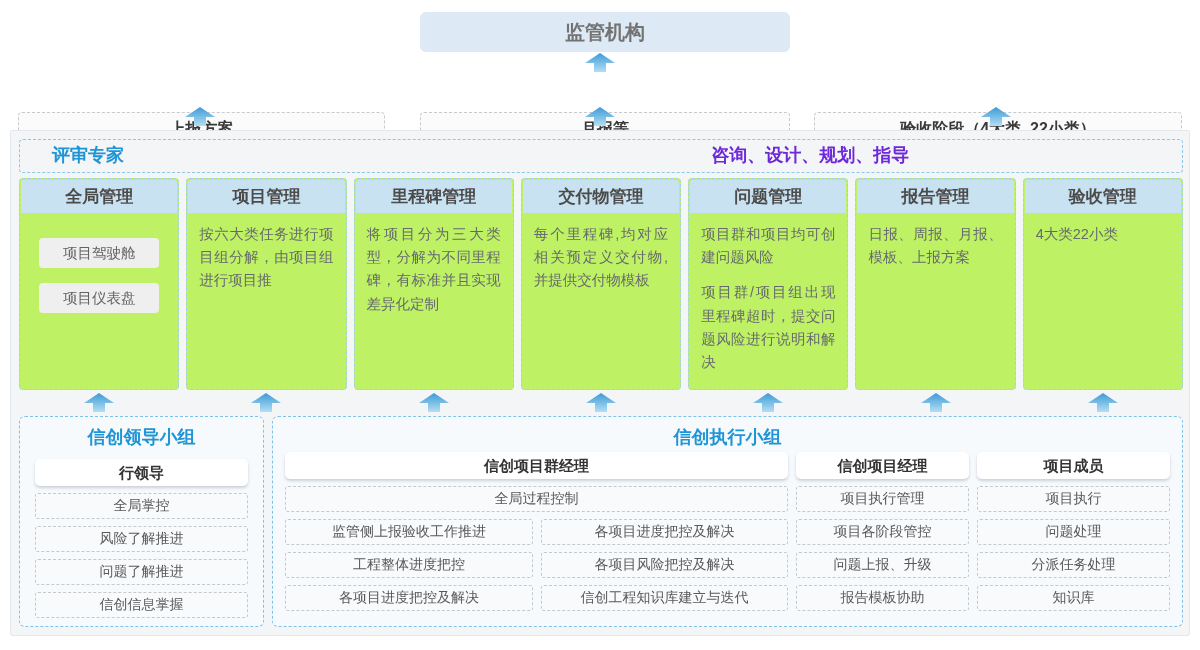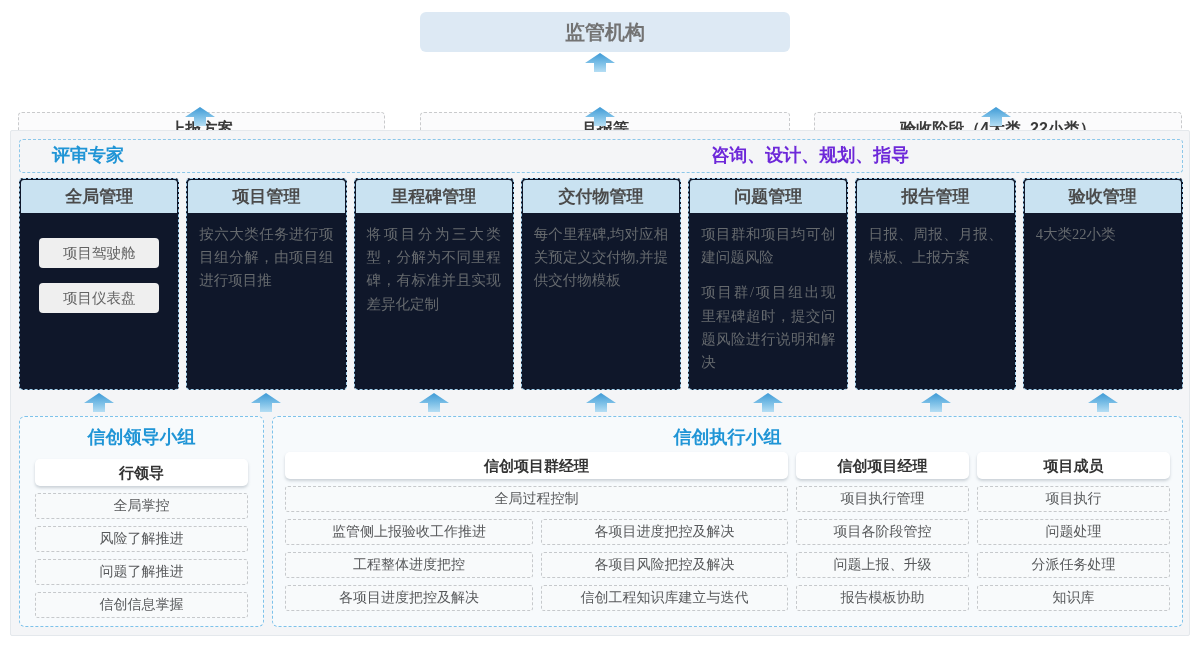--- a/index.html
+++ b/index.html
@@ -30,21 +30,21 @@
     background:#f4f5f7; border:1px solid #e4e8ec; border-radius:2px; }
   .platform-header { position:absolute; left:8px; top:8px; width:1164px; height:34px;
     border:1.5px dashed #8cc7e9; border-radius:4px; }
   .expert-label { position:absolute; left:32px; top:0; height:31px; line-height:31px;
     font-size:18px; font-weight:bold; color:#2095d6; }
   .consult-label { position:absolute; left:68%; top:0; height:31px; line-height:31px;
     transform:translateX(-50%); font-size:18px; font-weight:bold; color:#6d28d9; white-space:nowrap; }
 
   .columns { position:absolute; left:8px; top:47px; width:1164px; height:212px;
     display:grid; grid-template-columns:repeat(7,1fr); gap:7px; }
-  .col { background:#0f172a; border:1.5px dashed #a3d1ec; border-radius:4px; overflow:hidden;font-family:Liberation Serif, serif; }
+  .col { background:#bef264; border:1.5px dashed #a3d1ec; border-radius:4px; overflow:hidden; }
   .col-header { margin:1px; height:33px; line-height:33px; background:#c9e2f1; border-radius:3px 3px 0 0;
     text-align:center; font-size:17px; font-weight:bold; color:#4b4b4b; }
   .col-body { padding:9px 12px 0; font-size:14.5px; color:#666a6e; line-height:1.6; text-align:justify; }
   .col-body p + p { margin-top:12px; }
   .chip { width:120px; height:30px; margin:15px auto 0; background:#efefef; border-radius:4px;
     text-align:center; line-height:30px; font-size:14.5px; color:#636363; }
 
   
   .group { position:absolute; top:285px; height:211px; border:1.5px dashed #7ec2ea;
     border-radius:6px; background:#f7fafc; }

